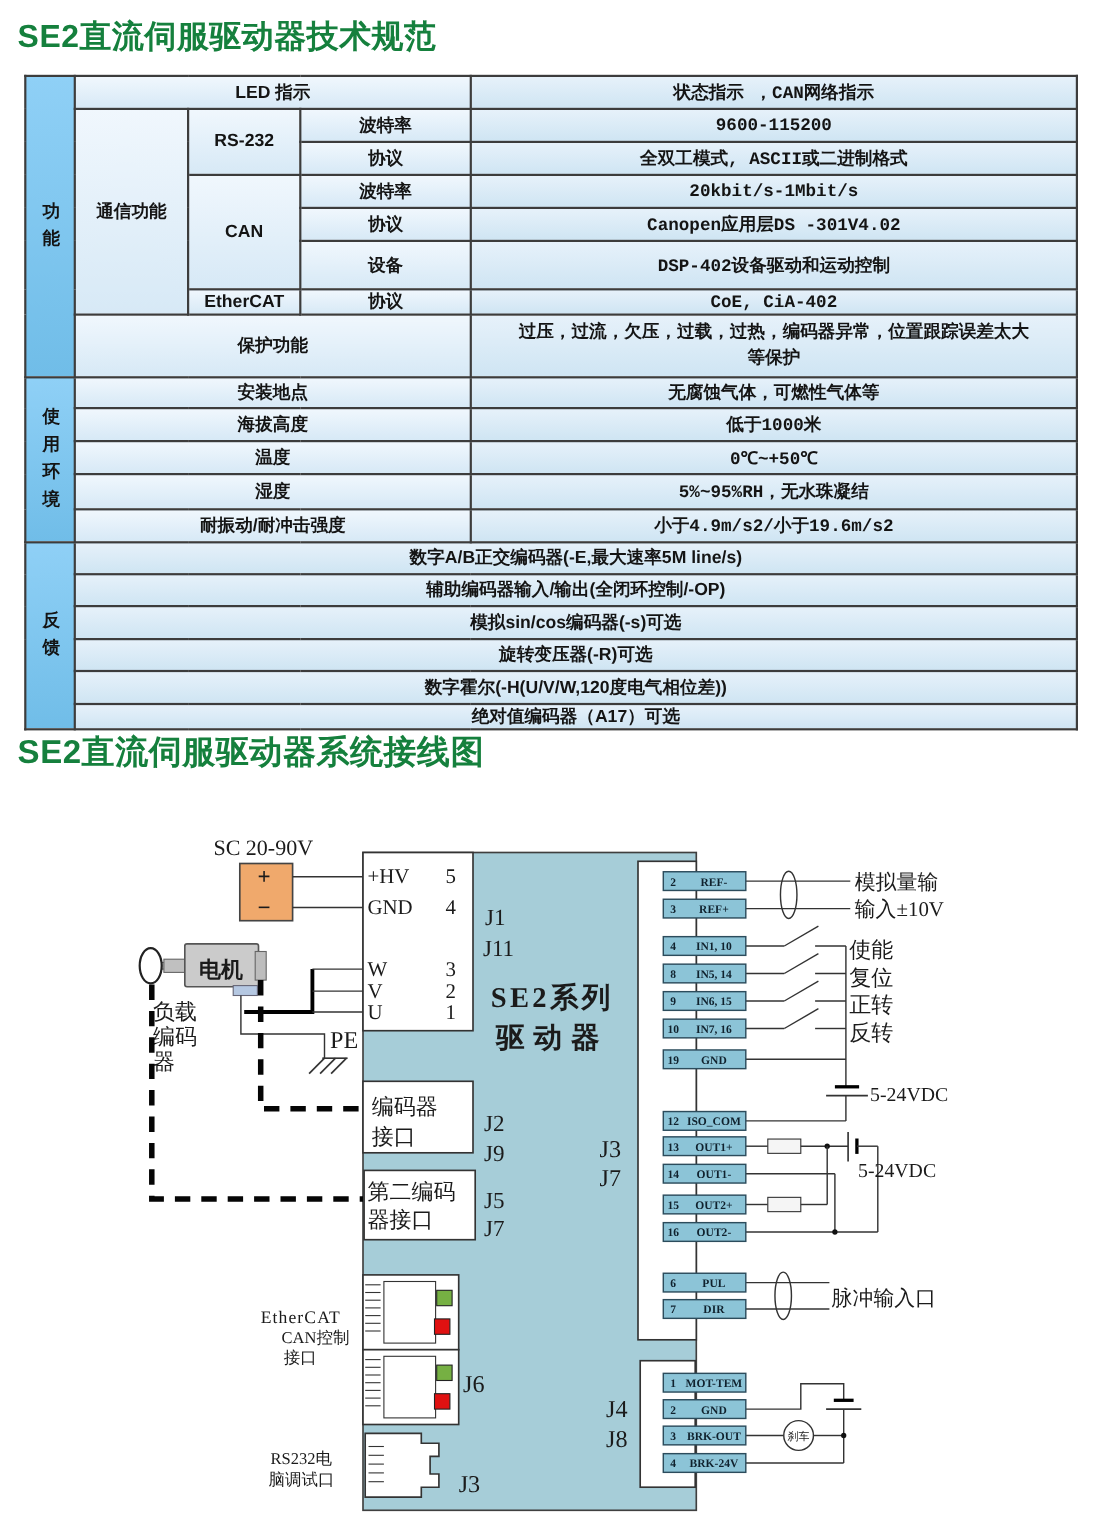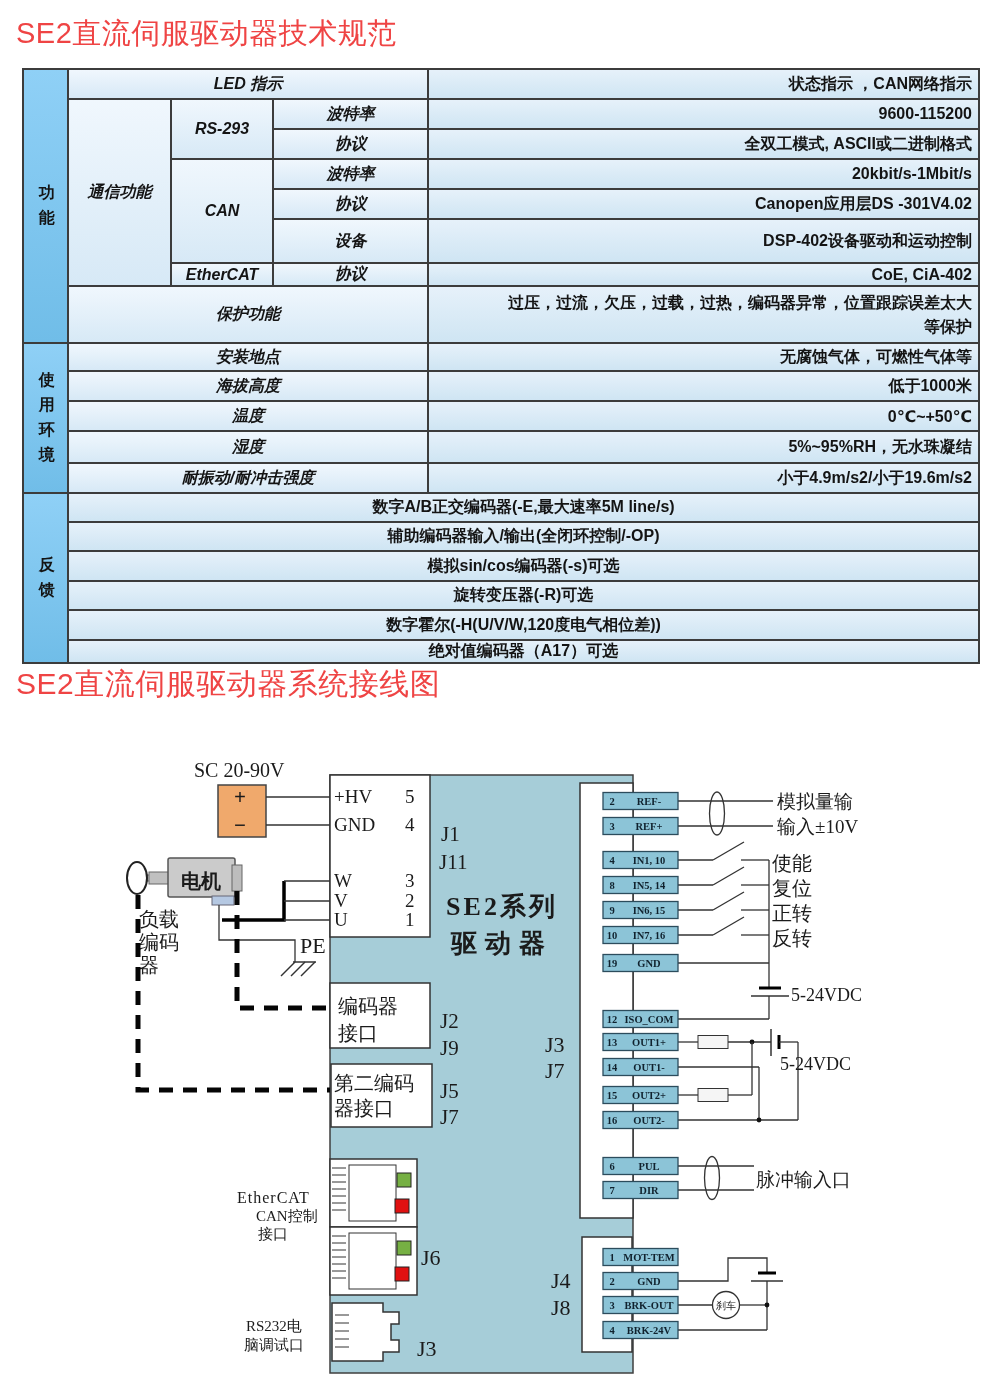--- a/index.html
+++ b/index.html
@@ -1,43 +1,43 @@
 <!DOCTYPE html>
 <html><head>
 <meta charset="utf-8">
 <style>
   html,body{margin:0;padding:0;}
   body{
     position:relative;width:1000px;height:1392px;background:#ffffff;
     font-family:"Liberation Sans","DejaVu Sans",sans-serif;color:#141414;
   }
   .title{
-    position:absolute;left:16px;font-weight:400;color:#ef4444;
+    position:absolute;left:16px;font-weight:700;color:#15803d;
     letter-spacing:0.5px;white-space:nowrap;
   }
   #title1{top:14px;font-size:29px;}
   #title2{top:664px;font-size:30px;}
   #spec-wrap{position:absolute;left:22px;top:68px;}
   table.spec{border-collapse:collapse;table-layout:fixed;width:956px;}
   table.spec td{
     border:2px solid #3c3c3c;font-size:16px;font-weight:600;
     padding:0 6px;overflow:hidden;
   }
   td.hdr{
     background:linear-gradient(180deg,#8fd0f6,#70bde8);
     text-align:center;vertical-align:middle;font-size:17px;
   }
   .vtext{width:1.15em;margin:0 auto;word-break:break-all;line-height:1.55;text-align:right;}
   td.lbl{
     background:linear-gradient(180deg,#f0f7fd,#d7e9f6);
-    text-align:center;vertical-align:middle;font-style:italic;
+    text-align:center;vertical-align:middle;
   }
   td.val{
     background:linear-gradient(180deg,#e6f1fa,#cfe5f3);
-    text-align:right;vertical-align:middle;padding:0 9px;
+    text-align:center;vertical-align:middle;padding:0 9px;font-family:Liberation Mono, monospace;
   }
   td.pre{white-space:pre-line;line-height:1.45;}
   td.fb{
     background:linear-gradient(180deg,#e6f1fa,#cfe5f3);
     text-align:center;vertical-align:middle;padding-left:47px;
   }
   #diagram{position:absolute;left:0;top:740px;}
   text{fill:#1b1b1b;}
   .serif{font-family:"Liberation Serif","DejaVu Serif",serif;}
   .tnum,.tname{font-family:"Liberation Serif","DejaVu Serif",serif;font-weight:700;font-size:10.5px;fill:#10222e;}
@@ -65,21 +65,21 @@
   <tbody>
         <tr style="height:30px">
     <td class="hdr" rowspan="8">
             <div class="vtext">功能</div>
           </td>
     <td class="lbl" colspan="3">LED 指示</td>
     <td class="val">状态指示 ，CAN网络指示</td>
   </tr>
   <tr style="height:30px">
     <td class="lbl" rowspan="6">通信功能</td>
-    <td class="lbl" rowspan="2">RS-293</td>
+    <td class="lbl" rowspan="2">RS-232</td>
     <td class="lbl">波特率</td>
     <td class="val">9600-115200</td>
   </tr>
   <tr style="height:30px">
     <td class="lbl">协议</td>
     <td class="val">全双工模式, ASCII或二进制格式</td>
   </tr>
   <tr style="height:30px">
     <td class="lbl" rowspan="3">CAN</td>
     <td class="lbl">波特率</td>

